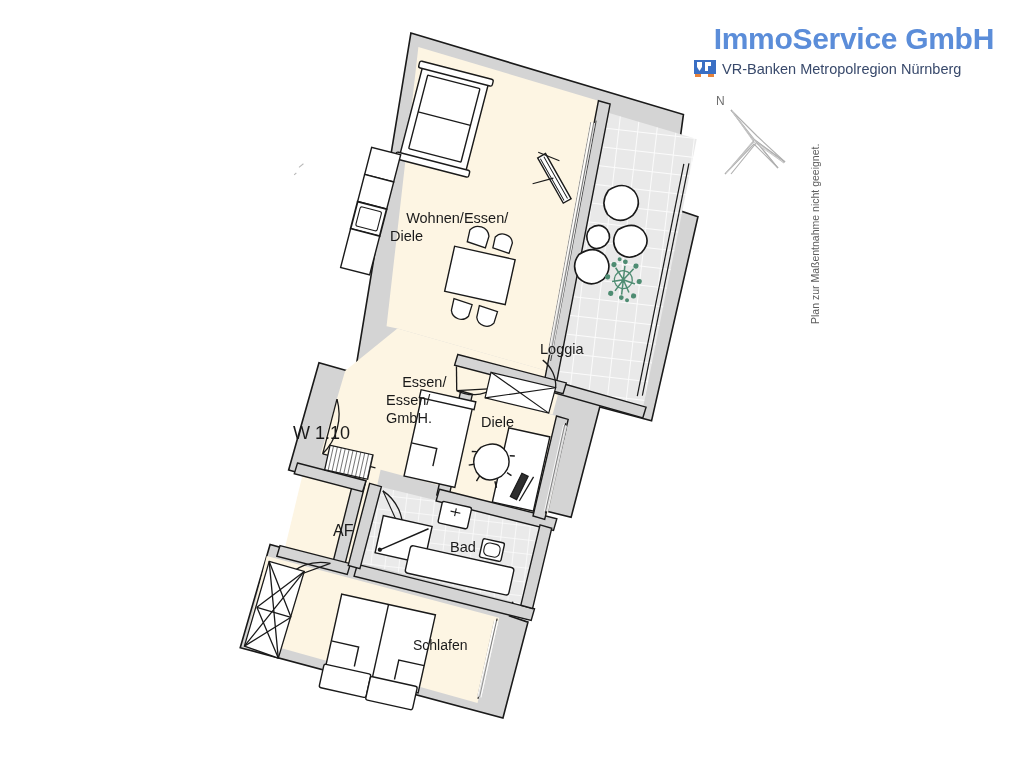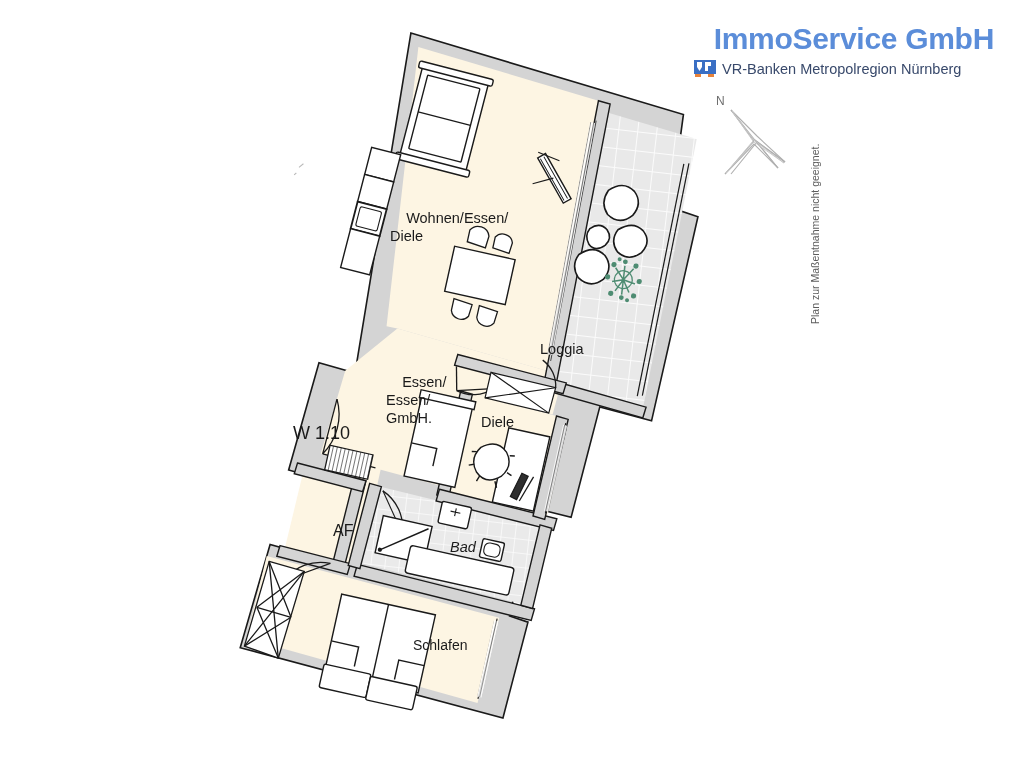--- a/index.html
+++ b/index.html
@@ -299,21 +299,21 @@
   </div>
 
   <div class="rlabel" style="left:540px;top:312px;font-size:14.5px;margin-top:28px;">Loggia</div>
 
   <div class="rlabel" style="left:386px;top:355px;font-size:14.5px;">
     <span>Essen/</span><br><span>Essen/</span><br><span>GmbH.</span>
   </div>
 
   <div class="rlabel" style="left:481px;top:413px;font-size:14.5px;">Diele</div>
 
-  <div class="rlabel" style="left:450px;top:538px;font-size:14.5px;font-style:italic;">Bad</div>
+  <div class="rlabel" style="left:450px;top:538px;font-size:14.5px;">Bad</div>
 
   <div class="rlabel" style="left:333px;top:521px;font-size:16px;">AF</div>
 
   <div class="rlabel" style="left:413px;top:637px;font-size:14px;">Schlafen</div>
 
   <div class="rlabel" style="left:293px;top:422px;font-size:18px;">W 1.10</div>
 
   <div id="brand">
     <div id="brand-title">ImmoService GmbH</div>
     <div id="brand-sub-row">

